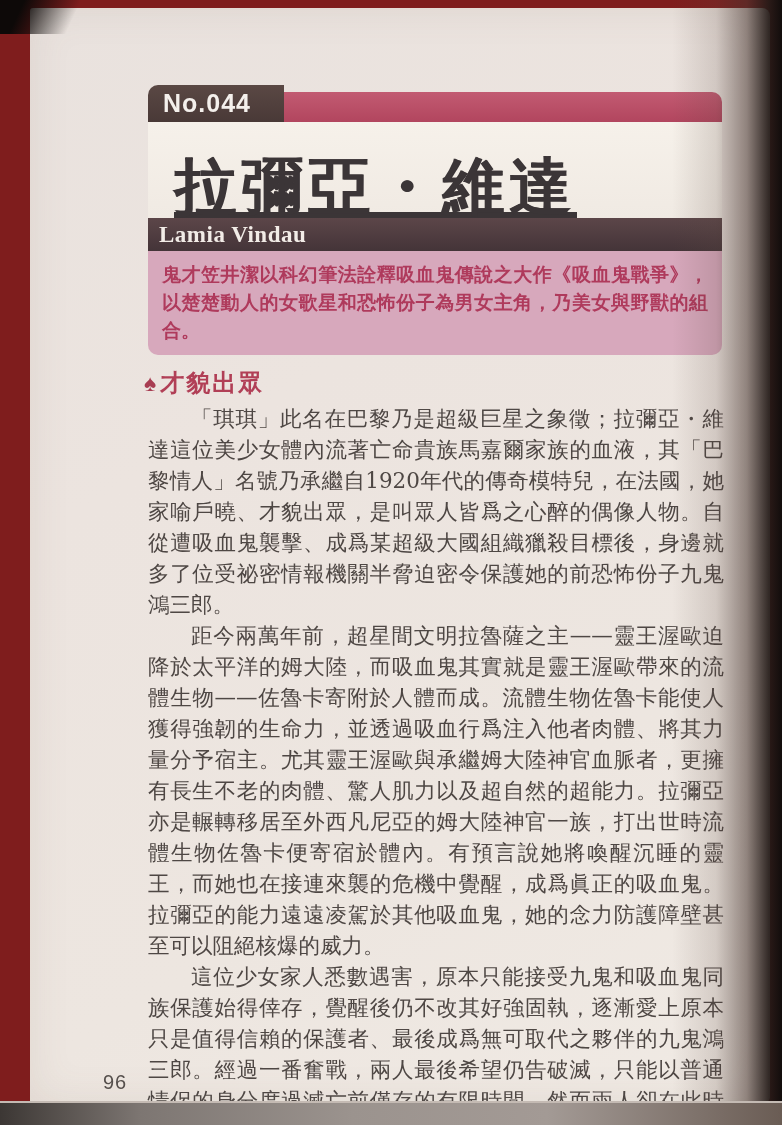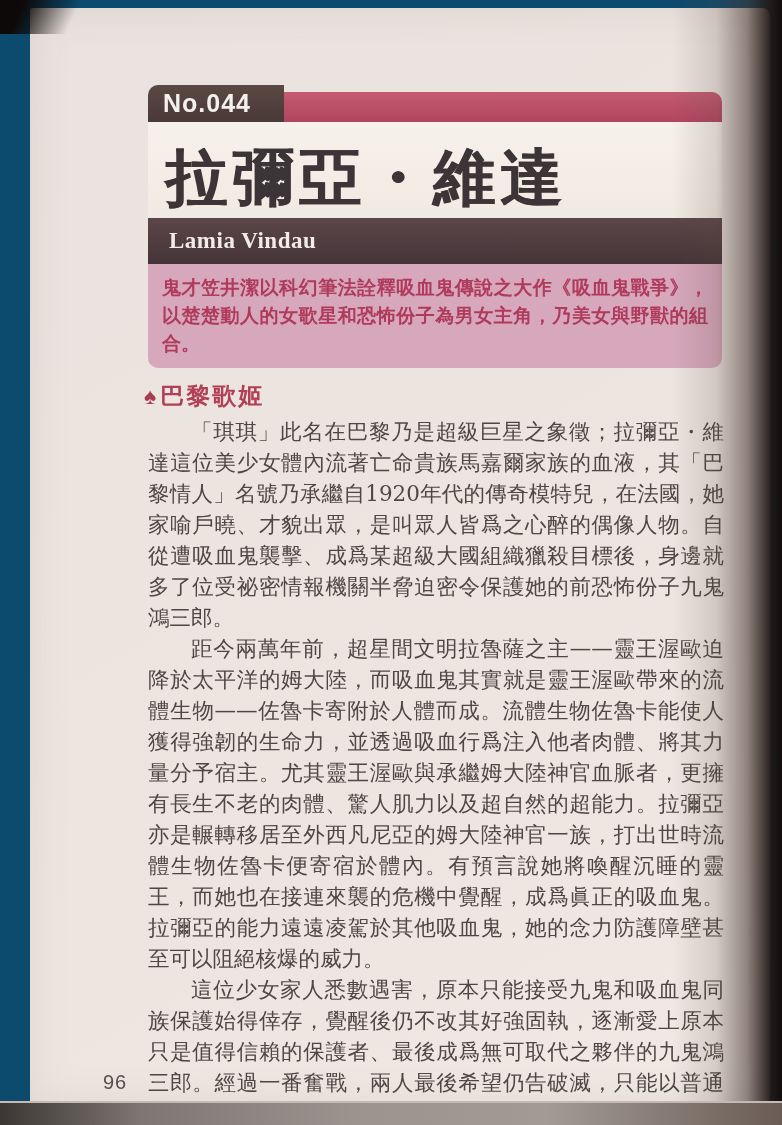--- a/index.html
+++ b/index.html
@@ -2,21 +2,21 @@
 <html style="--accent-red: #b2455e; --pink-bg: #d7a8bc; --pink-text: #af3a5c; --heading-red: #b13f56;"><head>
 <meta charset="utf-8">
 <style>
   html, body { margin: 0; padding: 0; }
   body {
     width: 782px; height: 1125px;
     background: #15100f;
     overflow: hidden;
     font-family: "Liberation Sans", sans-serif;
   }
-  .scan { position: relative; width: 782px; height: 1125px; background: #0c4a6e; }
+  .scan { position: relative; width: 782px; height: 1125px; background: #7f1d1d; }
 
   
   .paper {
     position: absolute; left: 30px; top: 8px;
     width: 740px; height: 1095px;
     background: linear-gradient(150deg, #e9e2de 0%, #ece4df 35%, #ede6e0 70%, #f0eae4 100%);
     border-radius: 3px 8px 6px 2px;
     box-shadow: inset 0 0 40px rgba(120,95,85,0.12);
   }
   .paper-inner { padding: 77px 48px 0 118px; }
@@ -57,29 +57,30 @@
     flex: 1; height: 30px;
     background: linear-gradient(#c25b72, var(--accent-red, #b2455e));
     border-radius: 0 10px 0 0;
   }
   .title-area {
     background: linear-gradient(#f6f1ea, #f0eae3);
     height: 86px; padding: 10px 0 0 13px; box-sizing: content-box;
     overflow: hidden;
   }
   .title {
-    margin: 4px;
+    margin: 13px;
     font: 900 62px/84px "DejaVu Sans", "Liberation Sans", sans-serif;
     color: #3b3537; letter-spacing: 5px;
     text-shadow: 1px 0 0 #3b3537;
     white-space: nowrap;
+    text-decoration: underline;
   }
   .subtitle-bar {
-    height: 46px; background: linear-gradient(#5c4649, #443438);
-    display: flex; align-items: center; padding-left: 21px;
+    height: 33px; background: linear-gradient(#5c4649, #443438);
+    display: flex; align-items: center; padding-left: 11px;
   }
   .subtitle {
     color: #f2ece7;
     font: bold 23px "Liberation Serif", serif;
     letter-spacing: 0.5px;
   }
   .intro-box {
     background: var(--pink-bg, #d7a8bc);
     border-radius: 0 0 10px 10px;
     padding: 9px 14px 11px 14px;
@@ -139,21 +140,21 @@
         <div class="subtitle-bar">
           <span class="subtitle">Lamia Vindau</span>
         </div>
         <div class="intro-box">
           <p class="intro-text">鬼才笠井潔以科幻筆法詮釋吸血鬼傳說之大作《吸血鬼戰爭》，以楚楚動人的女歌星和恐怖份子為男女主角，乃美女與野獸的組合。</p>
         </div>
       </div>
 
       <div class="section-heading">
         <span class="spade">♠</span>
-        <span class="section-title">巴黎歌姬</span>
+        <span class="section-title">才貌出眾</span>
       </div>
 
       <div class="body-text">
         <p>「琪琪」此名在巴黎乃是超級巨星之象徵；拉彌亞・維達這位美少女體內流著亡命貴族馬嘉爾家族的血液，其「巴黎情人」名號乃承繼自1920年代的傳奇模特兒，在法國，她家喻戶曉、才貌出眾，是叫眾人皆爲之心醉的偶像人物。自從遭吸血鬼襲擊、成爲某超級大國組織獵殺目標後，身邊就多了位受祕密情報機關半脅迫密令保護她的前恐怖份子九鬼鴻三郎。</p>
         <p>距今兩萬年前，超星間文明拉魯薩之主——靈王渥歐迫降於太平洋的姆大陸，而吸血鬼其實就是靈王渥歐帶來的流體生物——佐魯卡寄附於人體而成。流體生物佐魯卡能使人獲得強韌的生命力，並透過吸血行爲注入他者肉體、將其力量分予宿主。尤其靈王渥歐與承繼姆大陸神官血脈者，更擁有長生不老的肉體、驚人肌力以及超自然的超能力。拉彌亞亦是輾轉移居至外西凡尼亞的姆大陸神官一族，打出世時流體生物佐魯卡便寄宿於體內。有預言說她將喚醒沉睡的靈王，而她也在接連來襲的危機中覺醒，成爲眞正的吸血鬼。拉彌亞的能力遠遠凌駕於其他吸血鬼，她的念力防護障壁甚至可以阻絕核爆的威力。</p>
         <p>這位少女家人悉數遇害，原本只能接受九鬼和吸血鬼同族保護始得倖存，覺醒後仍不改其好強固執，逐漸愛上原本只是值得信賴的保護者、最後成爲無可取代之夥伴的九鬼鴻三郎。經過一番奮戰，兩人最後希望仍告破滅，只能以普通情侶的身分度過滅亡前僅存的有限時間。然而兩人卻在此時發現連九鬼自身也不曾意識到的眞正身分；當兩人因愛情與情慾而結合之時，地球與宇宙就會隨之產生極爲重大的變化。</p>
       </div>
 
     </div>
     <div class="page-number">96</div>

